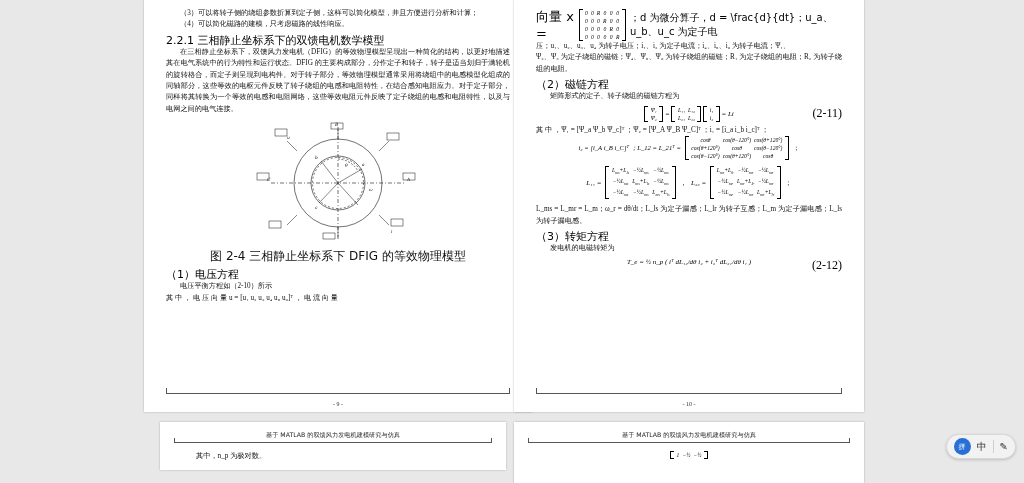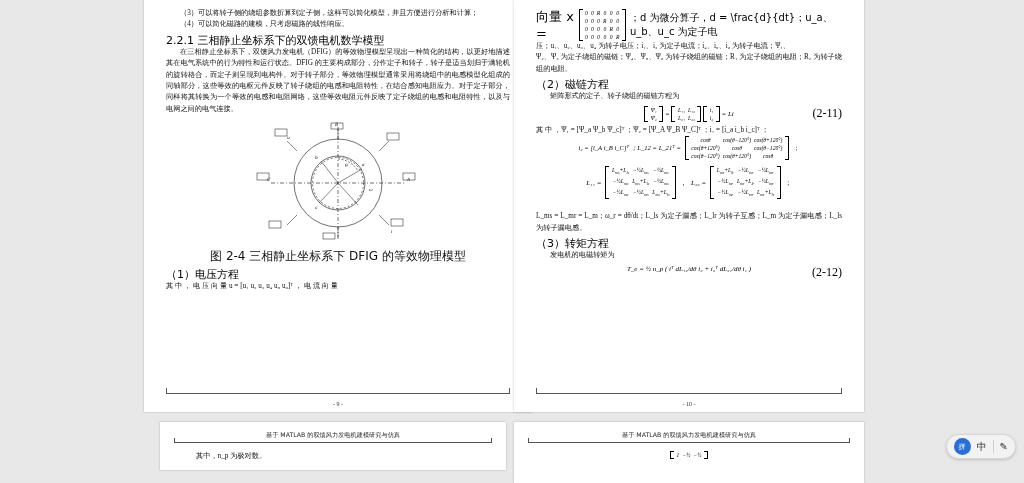--- a/index.html
+++ b/index.html
@@ -149,20 +149,21 @@
           <text x="114" y="46">θ</text>
           <text x="138" y="70">ω</text>
           <text x="56" y="18">u</text>
           <text x="160" y="112">i</text>
         </g>
       </svg>
     </div>
     <div class="figcap cn">图 2-4  三相静止坐标系下 DFIG 的等效物理模型</div>
 
     <div class="h3 cn">（1）电压方程</div>
+    <div class="ln ind">电压平衡方程如（2-10）所示</div>
 
 
     <div class="ln">
       <span>其 中 ， 电 压 向 量 u = [u</span><span>₁  u₂  u₃  u₄  u₅  u₆]ᵀ ， 电 流 向 量</span>
     </div>
 
     <div class="footrule"></div>
     <div class="footnum">- 9 -</div>
   </div>
 </div>
@@ -332,21 +333,21 @@
                 <td>−½L<sub>mr</sub></td>
                 <td>−½L<sub>mr</sub></td>
                 <td>L<sub>mr</sub>+L<sub>lr</sub></td>
               </tr>
         </tbody>
           </table>
       </span>
       <span style="font-style:normal">；</span>
     </div>
 
-    <div class="ln" style="margin-top:12px">L_ms = L_mr = L_m；ω_r = dθ/dt；L_ls 为定子漏感；L_lr 为转子互感；L_m 为定子漏电感；L_ls 为转子漏电感。</div>
+    <div class="ln" style="margin-top:5px">L_ms = L_mr = L_m；ω_r = dθ/dt；L_ls 为定子漏感；L_lr 为转子互感；L_m 为定子漏电感；L_ls 为转子漏电感。</div>
 
     <div class="h3 cn">（3）转矩方程</div>
     <div class="ln ind">发电机的电磁转矩为</div>
 
     <div class="eq">
       <span class="eqline">T_e = ½ n_p ( iᵀ dL₁₂/dθ i₂ + i₂ᵀ dL₂₁/dθ i₁ )</span>
       <span class="eqno">(2-12)</span>
     </div>
 
     <div class="footrule"></div>

